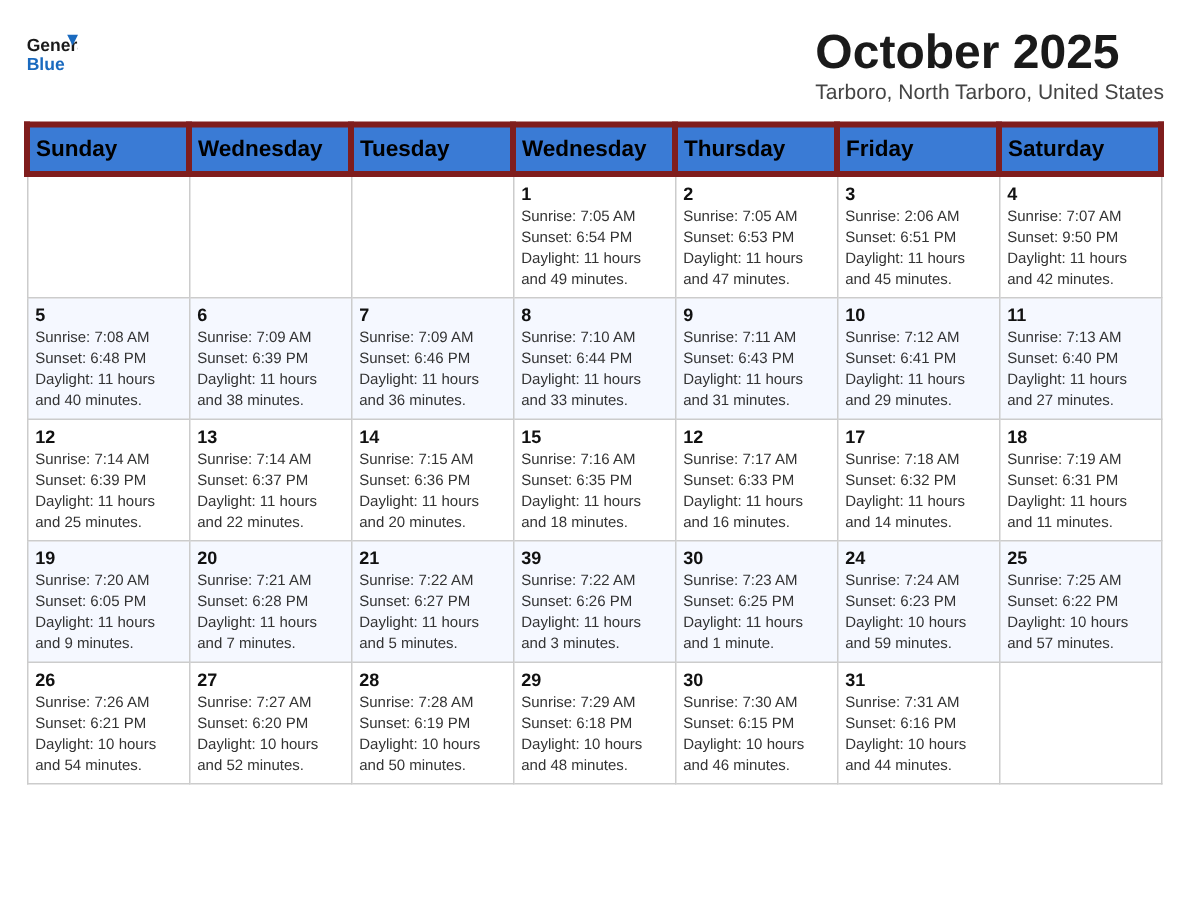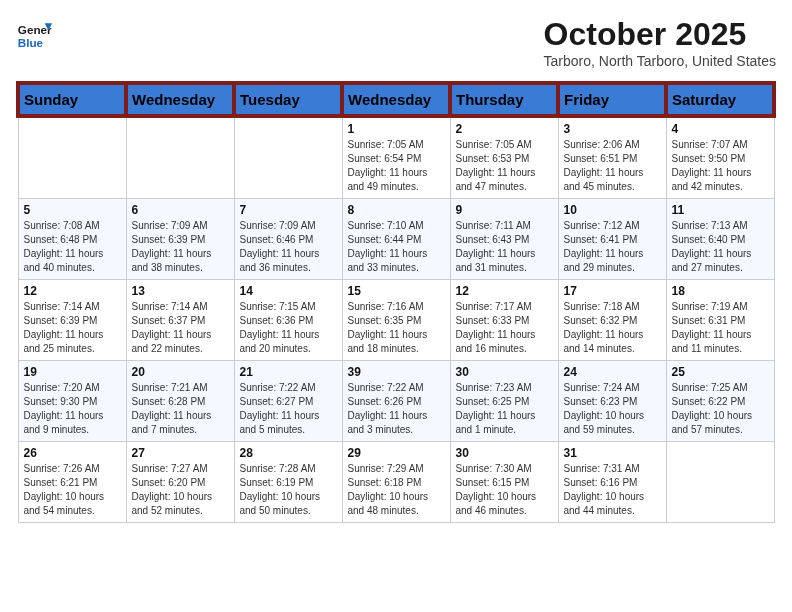--- a/index.html
+++ b/index.html
@@ -227,21 +227,21 @@
           <div class="day-num">18</div>
           <div class="day-info">Sunrise: 7:19 AM
 Sunset: 6:31 PM
 Daylight: 11 hours and 11 minutes.</div>
         </td>
       </tr>
       <tr>
         <td>
           <div class="day-num">19</div>
           <div class="day-info">Sunrise: 7:20 AM
-Sunset: 9:30 PM
+Sunset: 6:05 PM
 Daylight: 11 hours and 9 minutes.</div>
         </td>
         <td>
           <div class="day-num">20</div>
           <div class="day-info">Sunrise: 7:21 AM
 Sunset: 6:28 PM
 Daylight: 11 hours and 7 minutes.</div>
         </td>
         <td>
           <div class="day-num">21</div>

